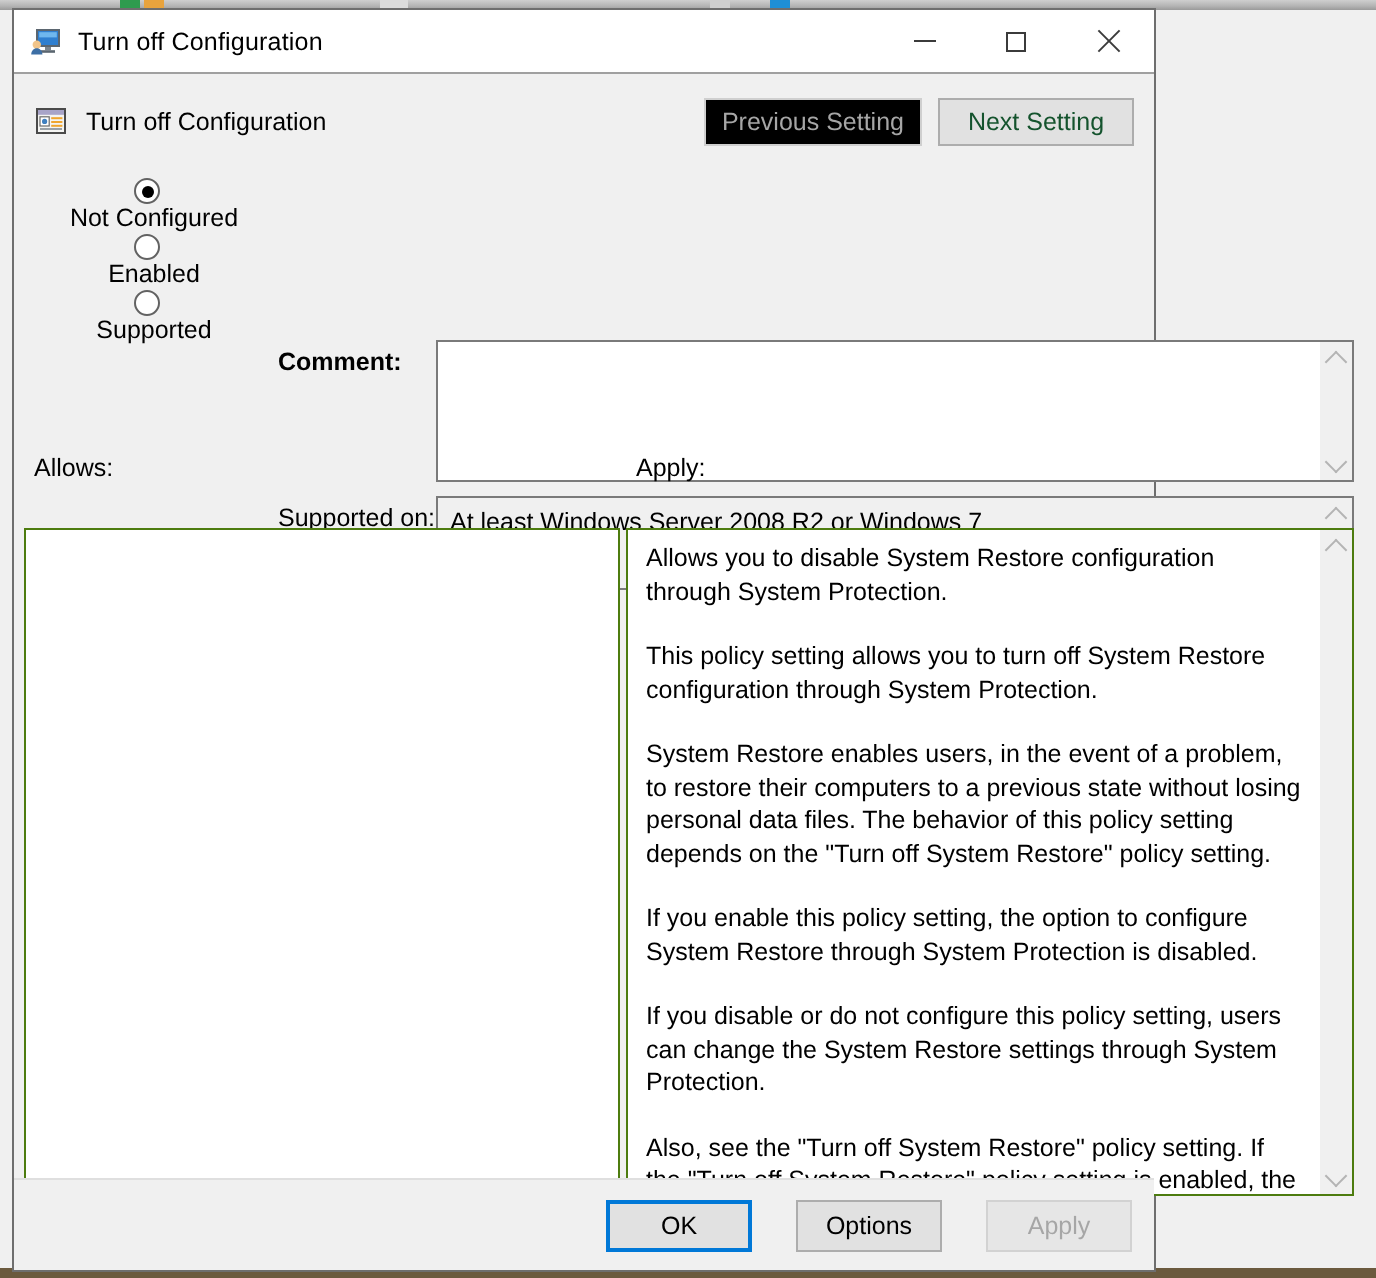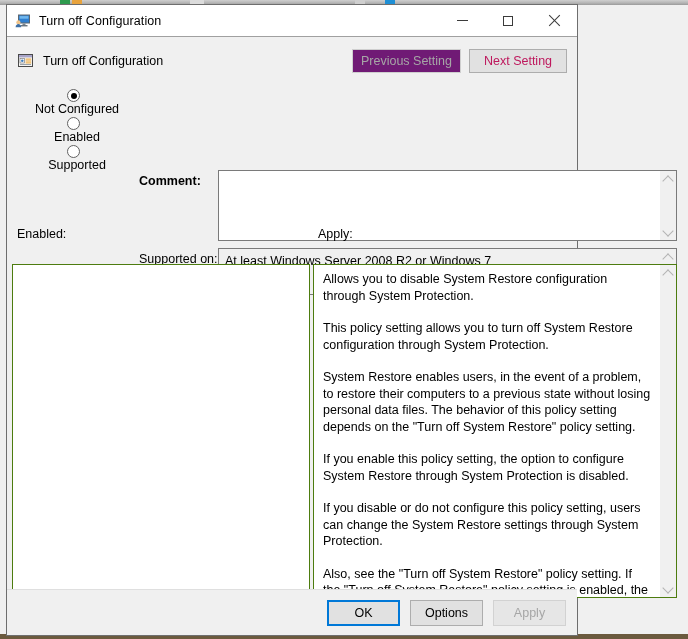--- a/index.html
+++ b/index.html
@@ -117,29 +117,29 @@
     font-size: 12.5px; color: #000; white-space: nowrap;
   }
   .header-spacer { flex: 1 1 auto; }
   .nav-btn {
     height: 24px;
     min-width: 98px;
     font-size: 12.5px;
     font-family: "Liberation Sans", sans-serif;
     background: #e1e1e1;
     border: 1px solid #adadad;
-    color: #be185d;
+    color: #14532d;
     padding: 0 8px;
     box-sizing: border-box;
     margin-left: 8px;
     cursor: default;
   }
   .nav-btn.disabled {
     color: #a6a6a6;
-    background: #701a75;
+    background: #000000;
     border-color: #cfcfcf;
   }
 
   
   .settings-area {
     position: relative;
     height: 140px;
     flex: 0 0 auto;
   }
   .radio-group {
@@ -255,20 +255,21 @@
     left: 0; bottom: 0;
     width: 100%;
     height: 46px;
     background: #f0f0f0;
     border-top: 1px solid #dfdfdf;
     display: flex;
     align-items: center;
     justify-content: flex-end;
     padding-right: 11px;
     box-sizing: border-box;
+    gap: 12px;
   }
   .dlg-btn {
     height: 26px;
     width: 73px;
     font-size: 12.5px;
     font-family: "Liberation Sans", sans-serif;
     background: #e1e1e1;
     border: 1px solid #adadad;
     color: #000;
     margin-left: 10px;
@@ -389,21 +390,21 @@
         <div class="arrow">
           <span class="chev up"></span>
         </div>
         <div class="arrow">
           <span class="chev down"></span>
         </div>
       </div>
     </div>
   </div>
 
-  <div class="section-label" style="left:10px; top:222px;">Enabled:</div>
+  <div class="section-label" style="left:10px; top:222px;">Allows:</div>
   <div class="section-label" style="left:311px; top:222px;">Apply:</div>
 
   <div class="panel" style="left:5px; top:259px; width:298px; height:334px;">
     <div class="tb-content"></div>
   </div>
 
   <div class="panel" style="left:306px; top:259px; width:364px; height:334px;">
     <div class="help-text" id="help-body">
         <p>Allows you to disable System Restore configuration through System Protection.</p>
         <p>This policy setting allows you to turn off System Restore configuration through System Protection.</p>

